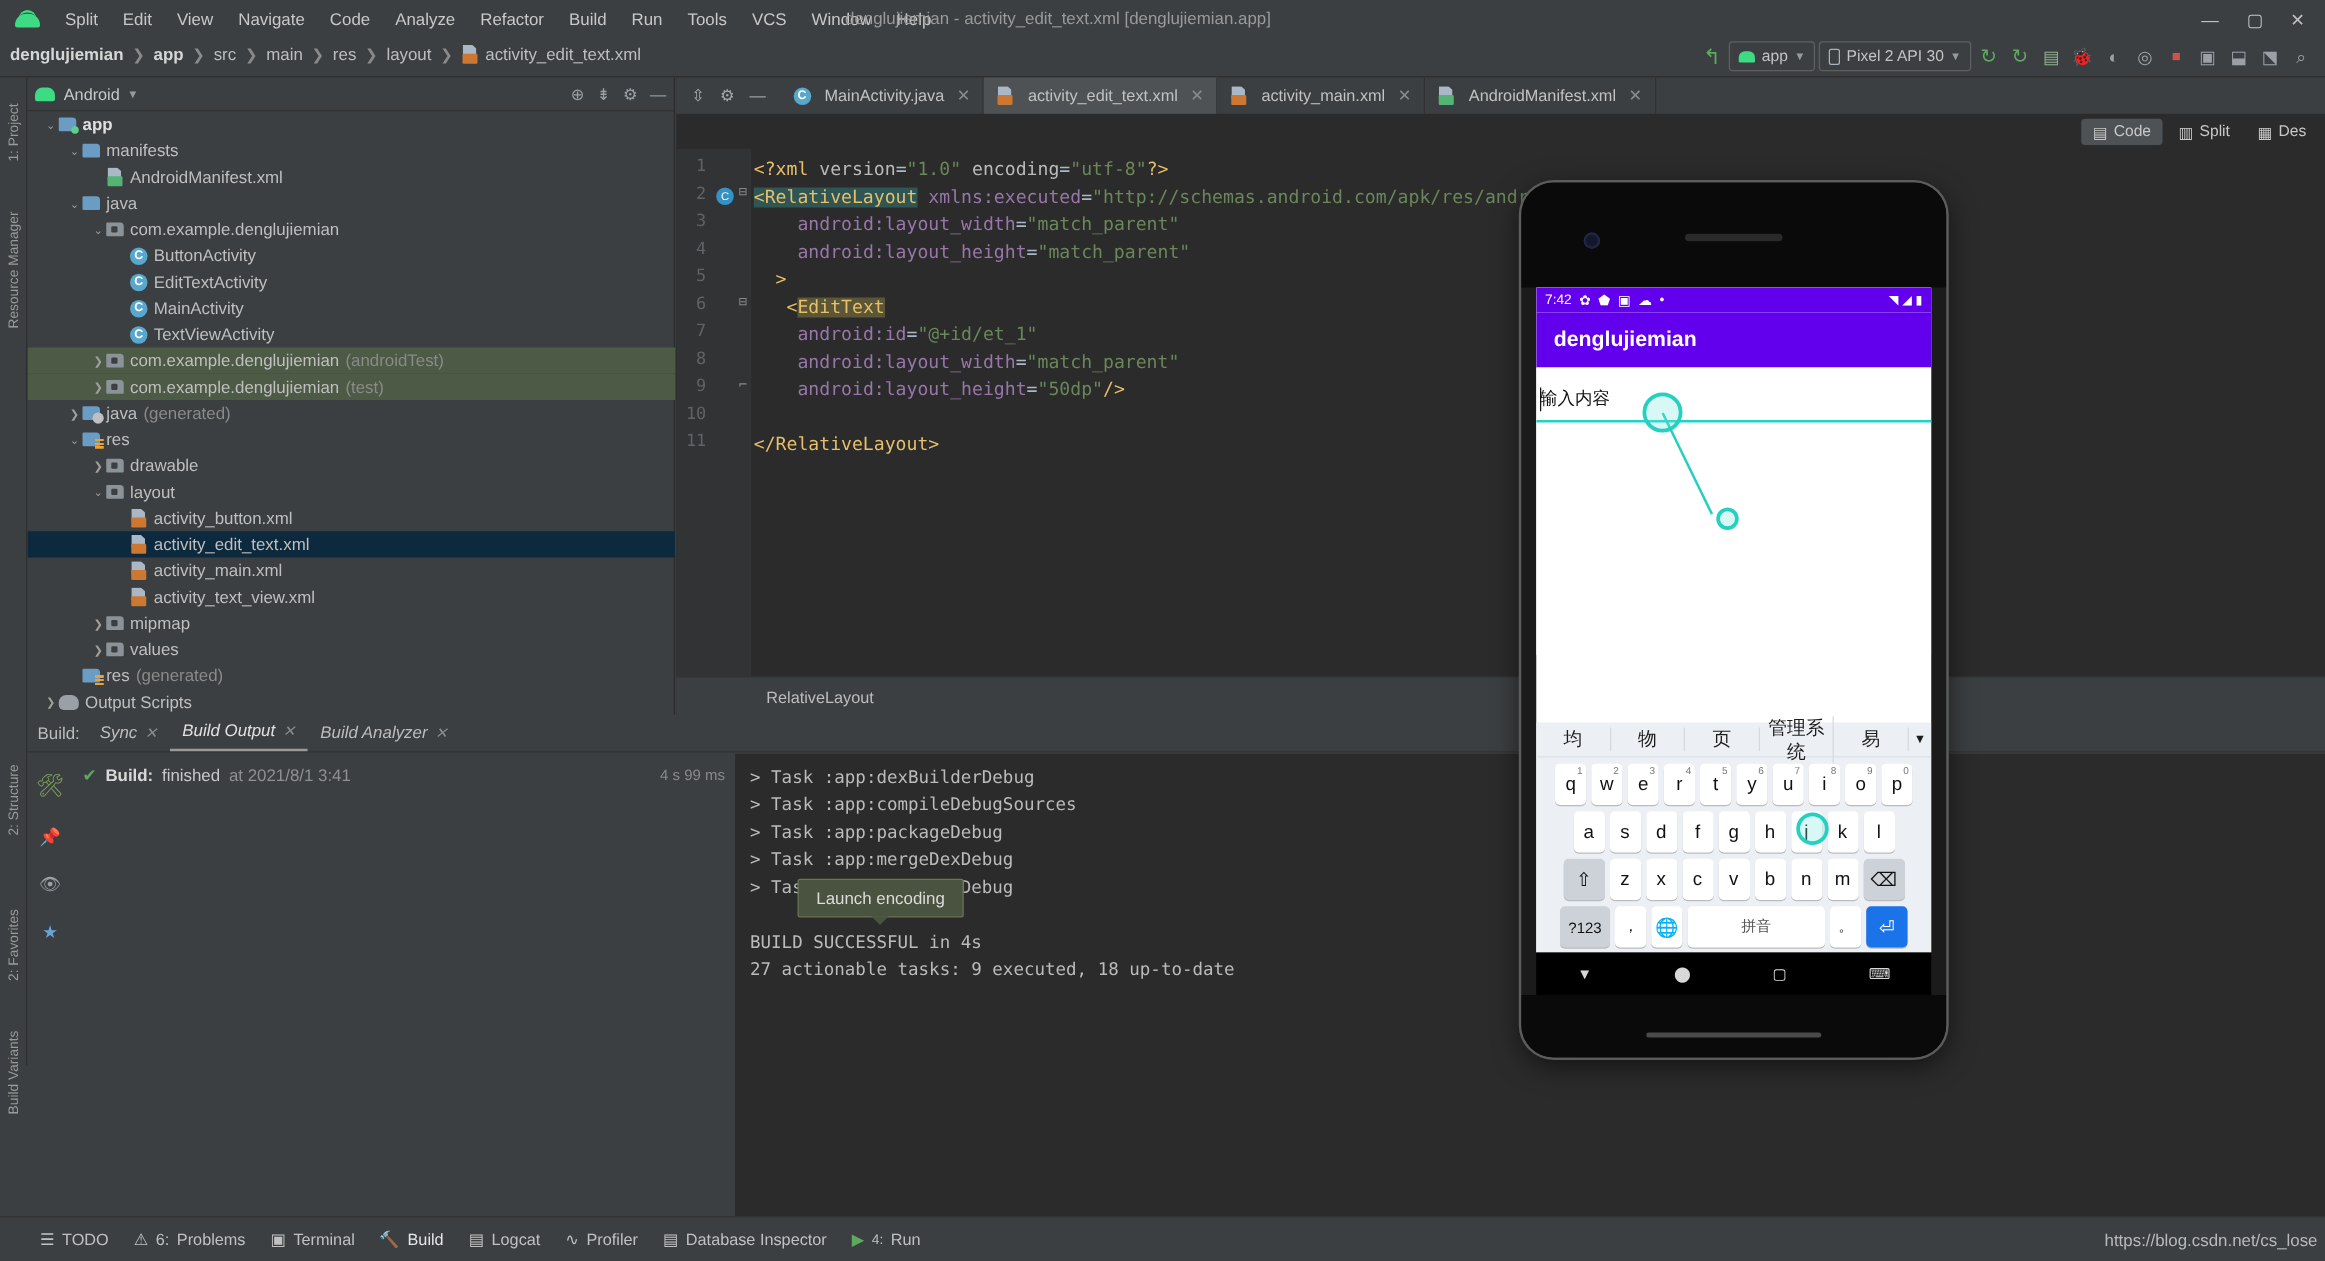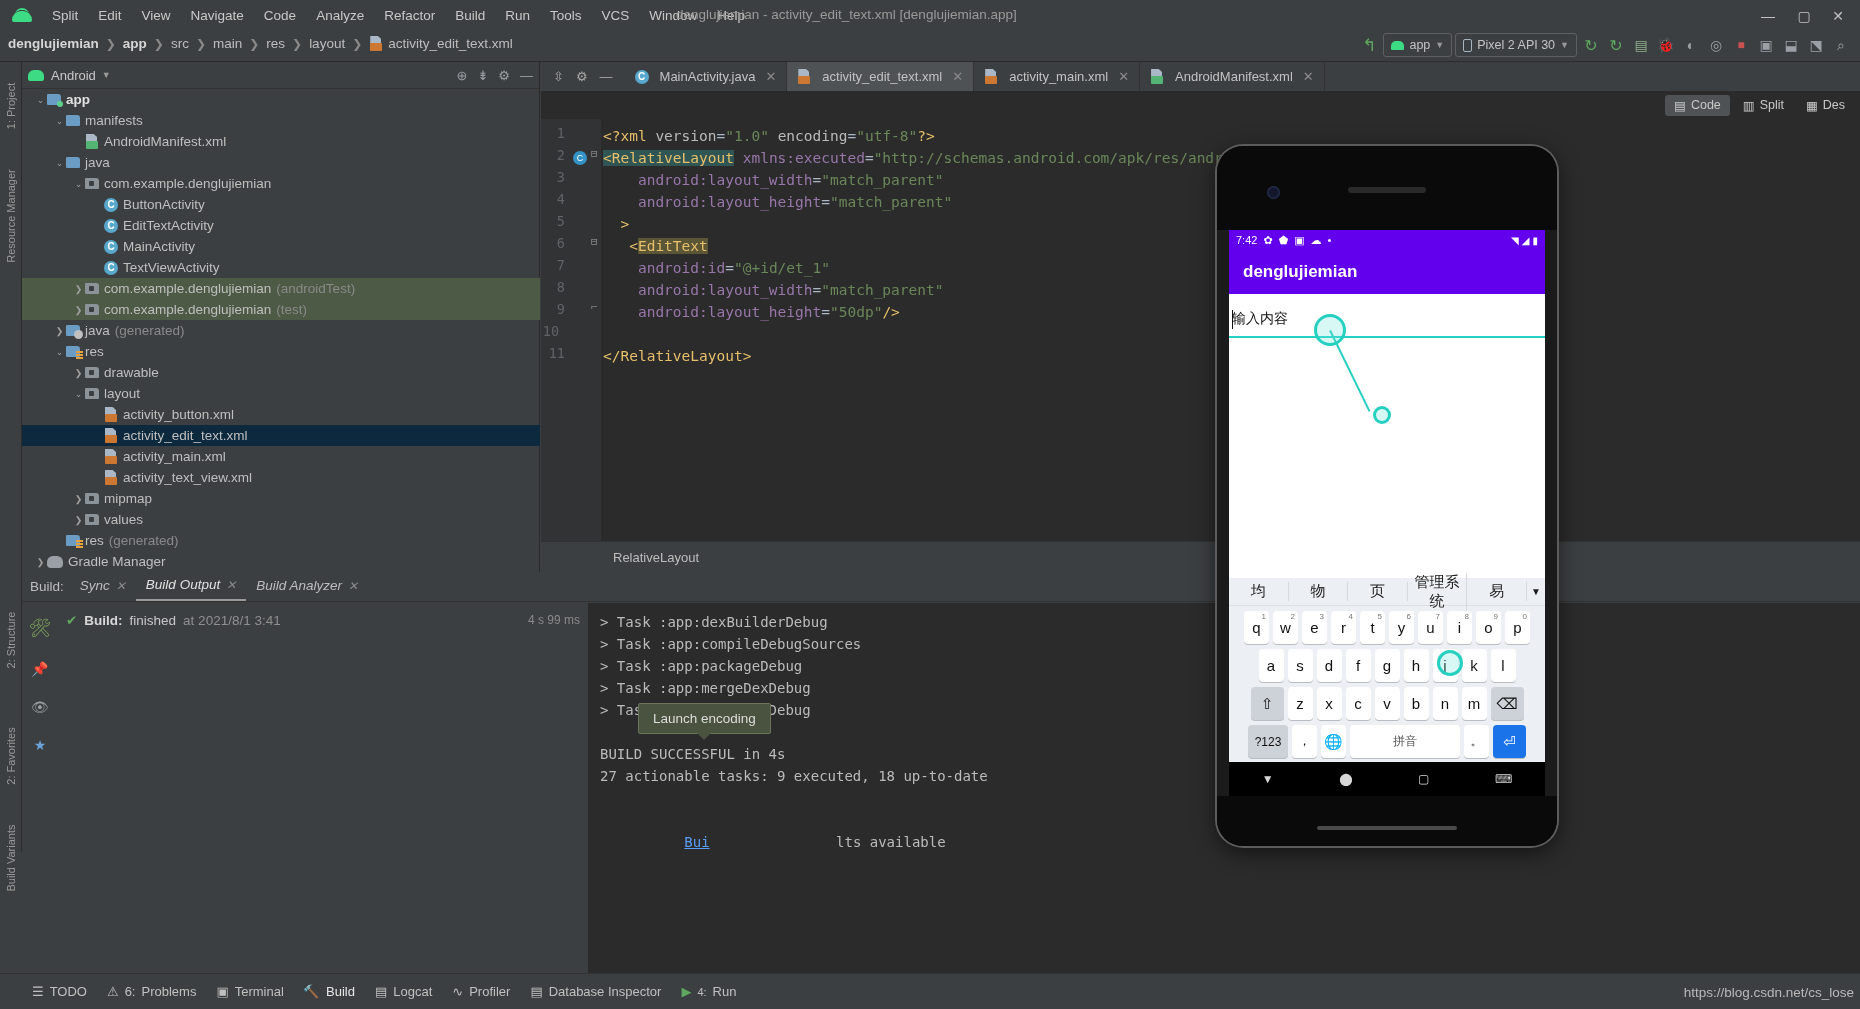--- a/index.html
+++ b/index.html
@@ -404,21 +404,21 @@
           <span style="width:31px;flex:none;"></span>
           <span class="arr"></span>
           <span class="folder lines"></span>
           <span style="">res</span>
           <span class="dim">(generated)</span>
         </div>
         <div class="trow">
           <span style="width:12px;flex:none;"></span>
           <span class="arr">❯</span>
           <span class="gradleicon"></span>
-          <span style="">Gradle Manager</span>
+          <span style="">Output Scripts</span>
         </div>
       </div>
   </div>
 
   <div class="editwrap">
     <div class="tabbar">
       <div class="etoolicons">
         <span>⇳</span>
         <span>⚙</span>
         <span>—</span>
@@ -473,21 +473,21 @@
           <div class="fold" style="top: 28px;">⊟</div>
           <div class="lnum" style="top: 50px;">3</div>
           <div class="lnum" style="top: 72px;">4</div>
           <div class="lnum" style="top: 94px;">5</div>
           <div class="lnum" style="top: 116px;">6</div>
           <div class="fold" style="top: 116px;">⊟</div>
           <div class="lnum" style="top: 138px;">7</div>
           <div class="lnum" style="top: 160px;">8</div>
           <div class="lnum" style="top: 182px;">9</div>
           <div class="fold" style="top: 182px;">⌐</div>
-          <div class="lnum" style="top: 204px; text-align: center;">10</div>
+          <div class="lnum" style="top: 204px;">10</div>
           <div class="lnum" style="top: 226px;">11</div>
         </div>
       <div class="codelines" id="codelines">
           <div class="cl" style="top: 6px;"><span class="k-decl">&lt;?xml </span><span class="k-attr">version</span><span class="k-punct">=</span><span class="k-val">"1.0"</span><span class="k-punct"> </span><span class="k-attr">encoding</span><span class="k-punct">=</span><span class="k-val">"utf-8"</span><span class="k-decl">?&gt;</span></div>
           <div class="cl" style="top: 28px;"><span class="k-tag hl-teal">&lt;RelativeLayout</span><span class="k-punct"> </span><span class="k-ns">xmlns:executed</span><span class="k-punct">=</span><span class="k-val">"http://schemas.android.com/apk/res/android"</span></div>
           <div class="cl" style="top: 50px;"><span class="k-punct">    </span><span class="k-ns">android:layout_width</span><span class="k-punct">=</span><span class="k-val">"match_parent"</span></div>
           <div class="cl" style="top: 72px;"><span class="k-punct">    </span><span class="k-ns">android:layout_height</span><span class="k-punct">=</span><span class="k-val">"match_parent"</span></div>
           <div class="cl" style="top: 94px;"><span class="k-tag">  &gt;</span></div>
           <div class="cl" style="top: 116px;"><span class="k-tag">   &lt;</span><span class="k-tag hl-olive">EditText</span></div>
           <div class="cl" style="top: 138px;"><span class="k-punct">    </span><span class="k-ns">android:id</span><span class="k-punct">=</span><span class="k-val">"@+id/et_1"</span></div>
@@ -540,23 +540,20 @@
             <div class="cline">&gt; Task :app:dexBuilderDebug</div>
             <div class="cline">&gt; Task :app:compileDebugSources</div>
             <div class="cline">&gt; Task :app:packageDebug</div>
             <div class="cline">&gt; Task :app:mergeDexDebug</div>
             <div class="cline">&gt; Task :app:assembleDebug</div>
             <div class="cline"> </div>
             <div class="cline">BUILD SUCCESSFUL in 4s</div>
             <div class="cline">27 actionable tasks: 9 executed, 18 up-to-date</div>
             <div class="cline"> </div>
           </div>
-        <div class="cline" style="margin-top:0;">
-          <span class="clink">Bui</span><span style="color:#bbbbbb;">               </span><span>lts available</span>
-        </div>
         <div class="tooltip" style="left:50px; top:100px;">
           <span>Launch encoding</span>
         </div>
       </div>
     </div>
   </div>
 
   <div class="statusbar">
     <div class="sb-item">
       <span>☰</span>

